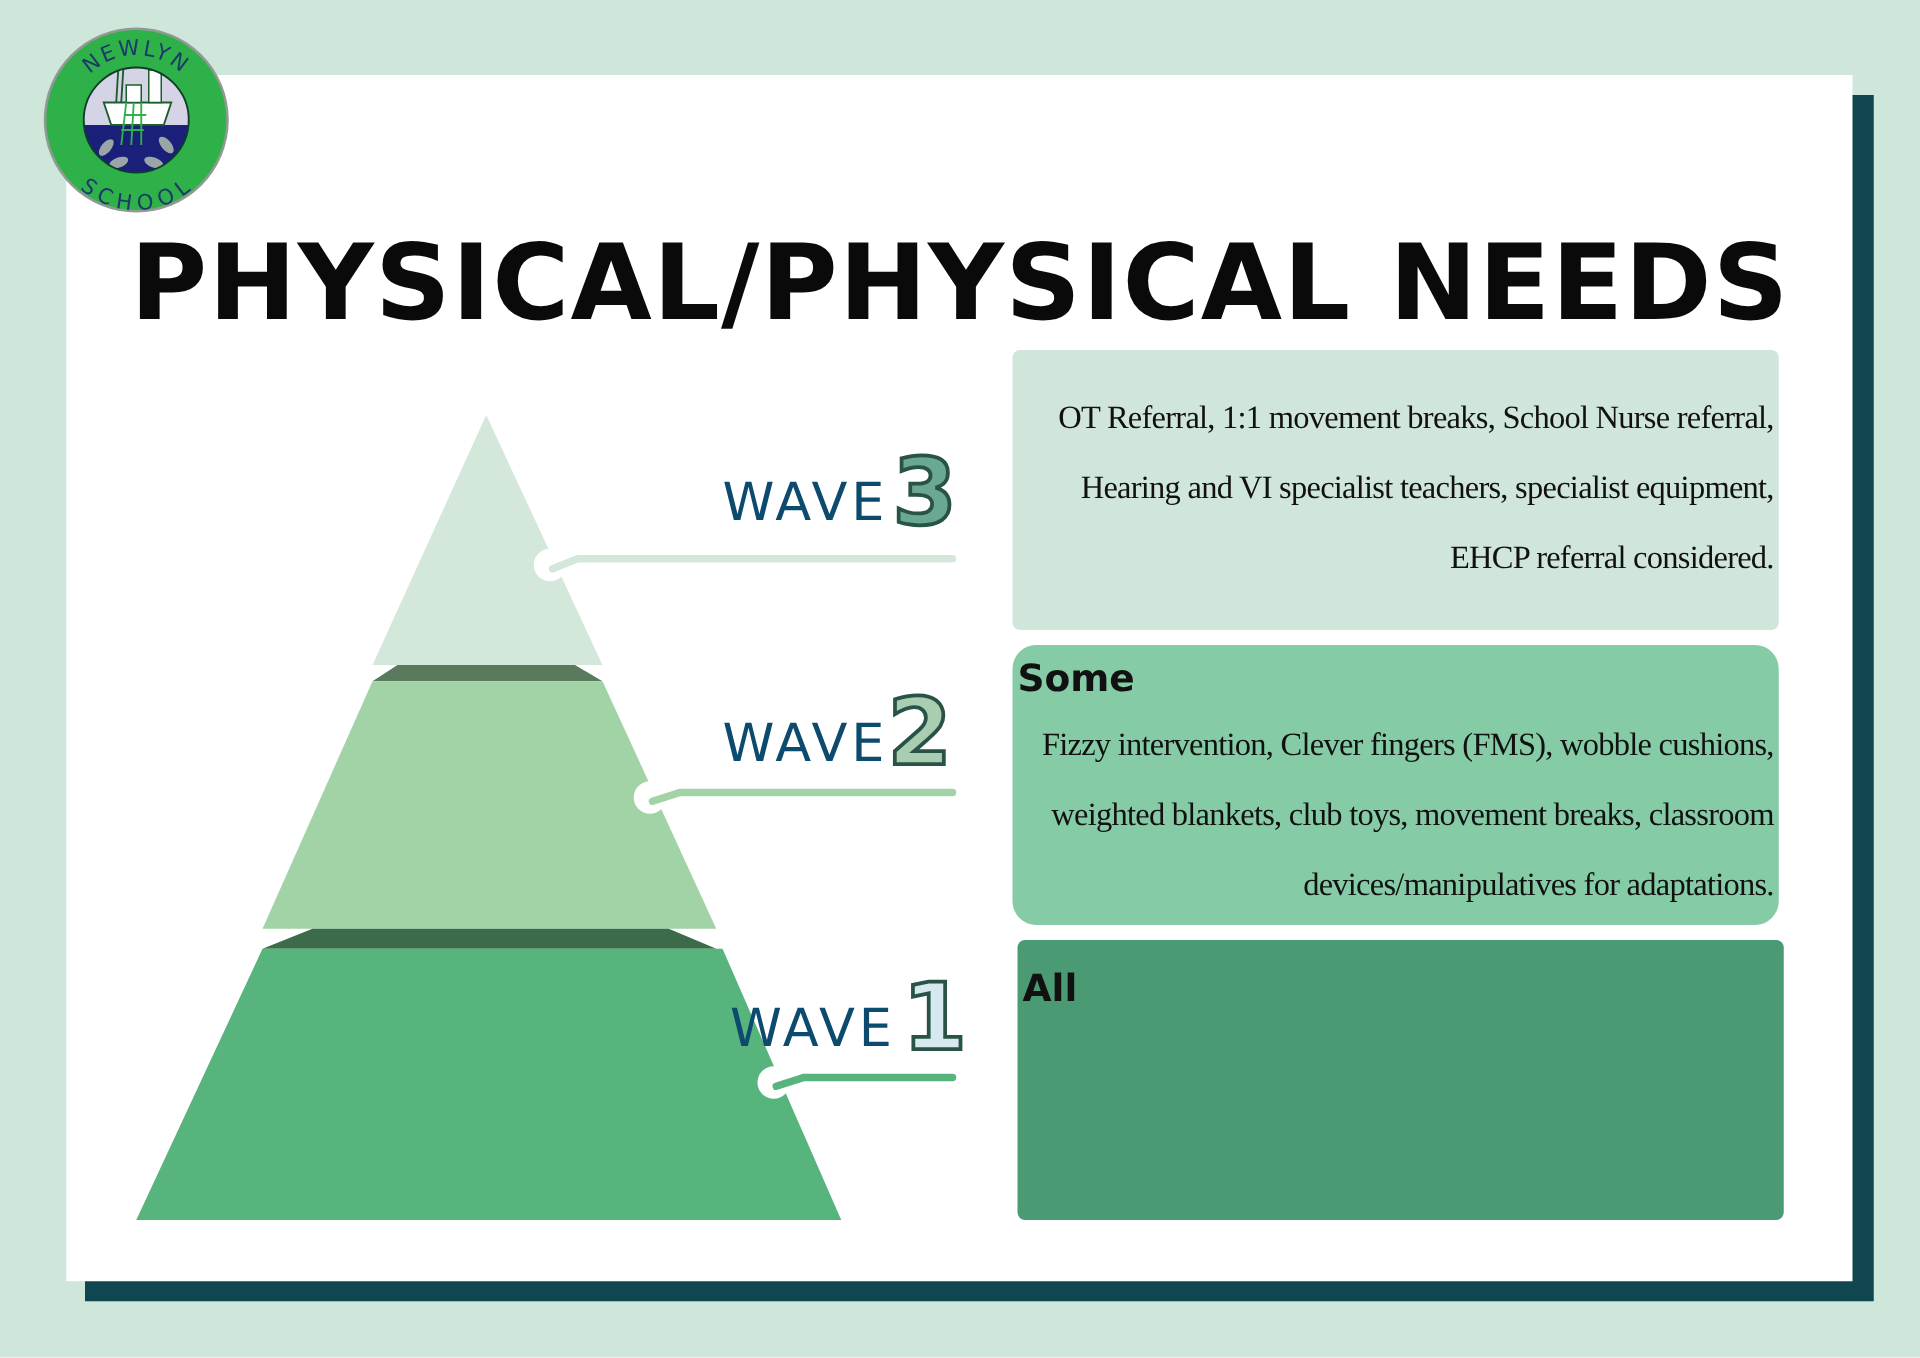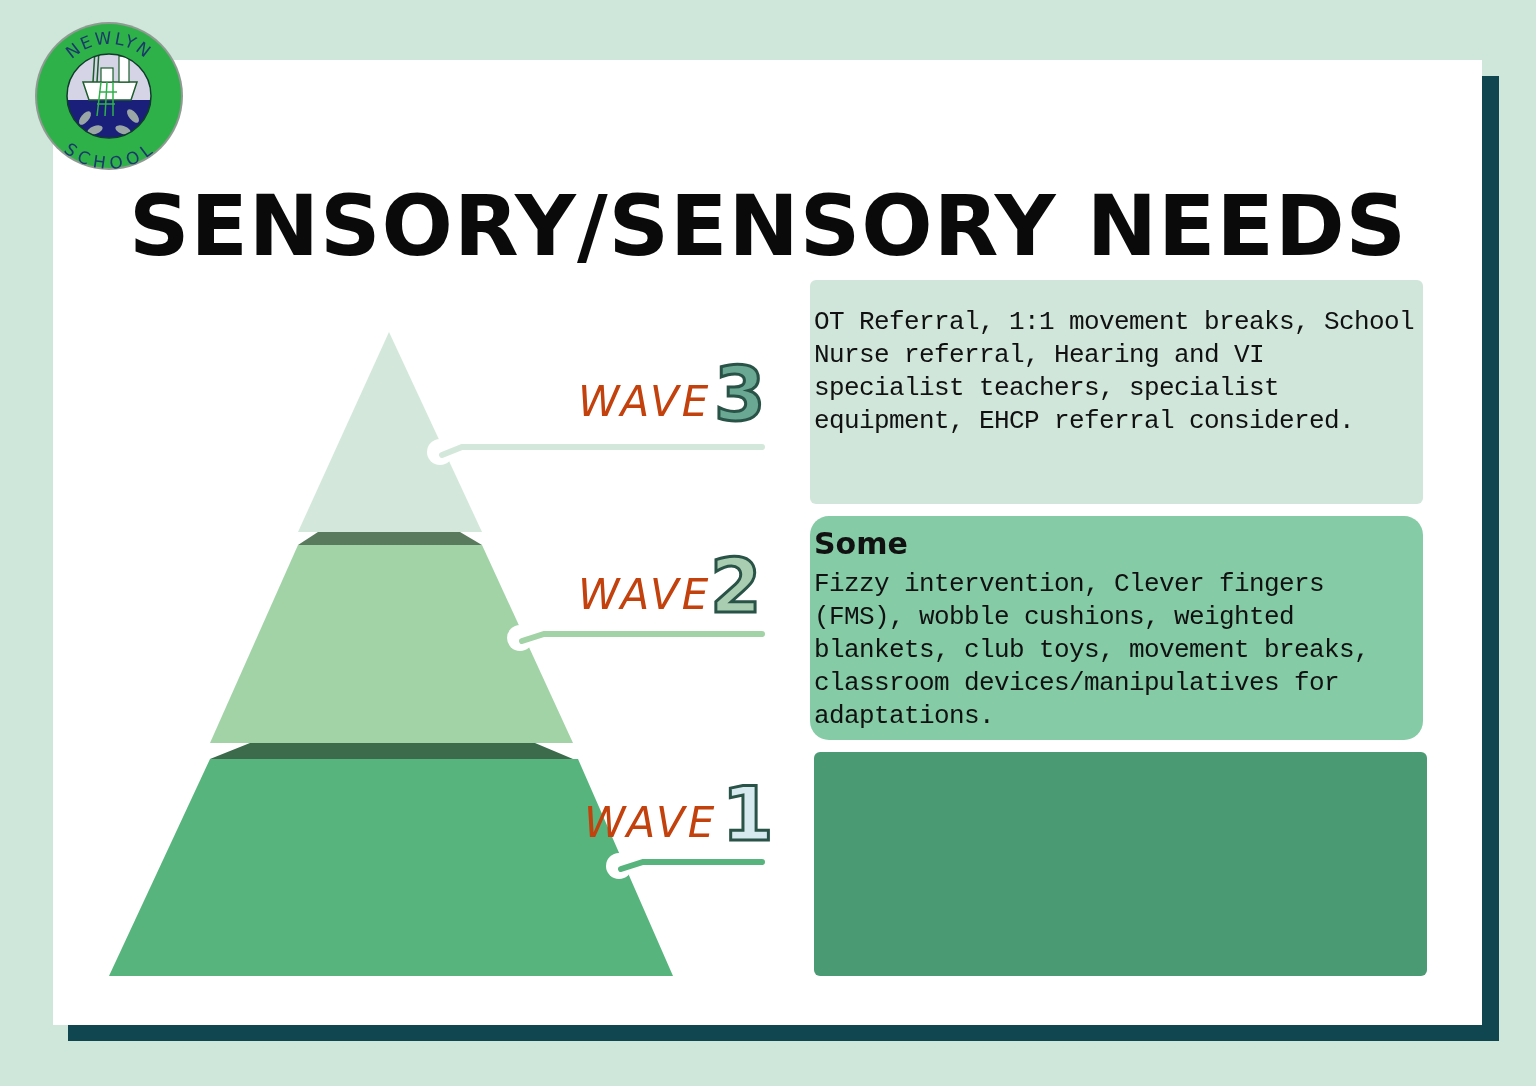--- a/index.html
+++ b/index.html
@@ -26,43 +26,43 @@
       font-family: "DejaVu Sans", sans-serif;
       font-weight: bold; font-size: 84px; letter-spacing: 1px;
       color: #0a0a0a; line-height: 100px;
     }
     .pyramid {
       position: absolute; left: 0; top: 0; width: 1536px; height: 1086px;
     }
     .wave-label {
       position: absolute;
       font-family: "DejaVu Sans", sans-serif;
-      font-size: 42px; letter-spacing: 3px; color: #c2410c;
+      font-size: 42px; letter-spacing: 3px; color: #0c4a6e;
       line-height: 50px;
-      font-style: italic;
     }
     .wave-num {
       position: absolute;
       font-family: "DejaVu Sans", sans-serif;
       font-weight: bold; font-size: 74px; line-height: 80px;
       -webkit-text-stroke: 3px #2a5348;
     }
     .box {
       position: absolute; border-radius: 6px; box-sizing: border-box;
       padding: 22px 4px 0 4px;
       color: #111;
     }
     .box h3 {
       margin: 0; font-size: 30px; font-weight: bold; line-height: 40px;
       font-family: "DejaVu Sans", sans-serif;
     }
     .box p {
-      margin: 4px 0 0 0; font-size: 26px; line-height: 33px;
-      font-family: Liberation Mono, monospace;
+      margin: 4px 0 0 0; font-size: 26px; line-height: 56px;
+      font-family: Liberation Serif, serif;
       letter-spacing: -0.6px;
+      text-align: right;
     }
   </style>
 </head>
 <body>
 
 <div class="card-shadow"></div>
 <div class="card"></div>
 
 <svg class="logo" viewBox="0 0 152 152">
   <defs>
@@ -92,21 +92,21 @@
   </g>
   <circle cx="76" cy="76" r="42" fill="none" stroke="#0f3d2a" stroke-width="1.5"></circle>
   <text font-family="DejaVu Sans, sans-serif" font-size="17" fill="#1b3a6b" letter-spacing="2">
     <textPath href="#arcTop" startOffset="50%" text-anchor="middle">NEWLYN</textPath>
   </text>
   <text font-family="DejaVu Sans, sans-serif" font-size="17" fill="#1b3a6b" letter-spacing="2">
     <textPath href="#arcBot" startOffset="50%" text-anchor="middle" dominant-baseline="hanging">SCHOOL</textPath>
   </text>
 </svg>
 
-<div class="title">SENSORY/SENSORY NEEDS</div>
+<div class="title">PHYSICAL/PHYSICAL NEEDS</div>
 
 <svg class="pyramid" viewBox="0 0 1536 1086">
 
   <polygon points="389,332 482,532 298,532" fill="#d3e8da"></polygon>
 
   <polygon points="318,532 460,532 482,545 298,545" fill="#5a7a5e"></polygon>
 
   <polygon points="298,545 482,545 573,743 210,743" fill="#a2d3a6"></polygon>
 
   <polygon points="250,743 535,743 573,759 210,759" fill="#3b6b4a"></polygon>
@@ -139,13 +139,14 @@
 <div class="box" style="left:810px; top:280px; width:613px; height:224px; background:#d0e6da;">
   <p>OT Referral, 1:1 movement breaks, School Nurse referral, Hearing and VI specialist teachers, specialist equipment, EHCP referral considered.</p>
 </div>
 
 <div class="box" style="left:810px; top:516px; width:613px; height:224px; background:#84cba6; padding-top:8px;border-radius:19px;">
   <h3>Some</h3>
   <p>Fizzy intervention, Clever fingers (FMS), wobble cushions, weighted blankets, club toys, movement breaks, classroom devices/manipulatives for adaptations.</p>
 </div>
 
 <div class="box" style="left:814px; top:752px; width:613px; height:224px; background:#4a9b73; padding-top:20px;">
+  <h3>All</h3>
 </div>
 
 </body></html>

